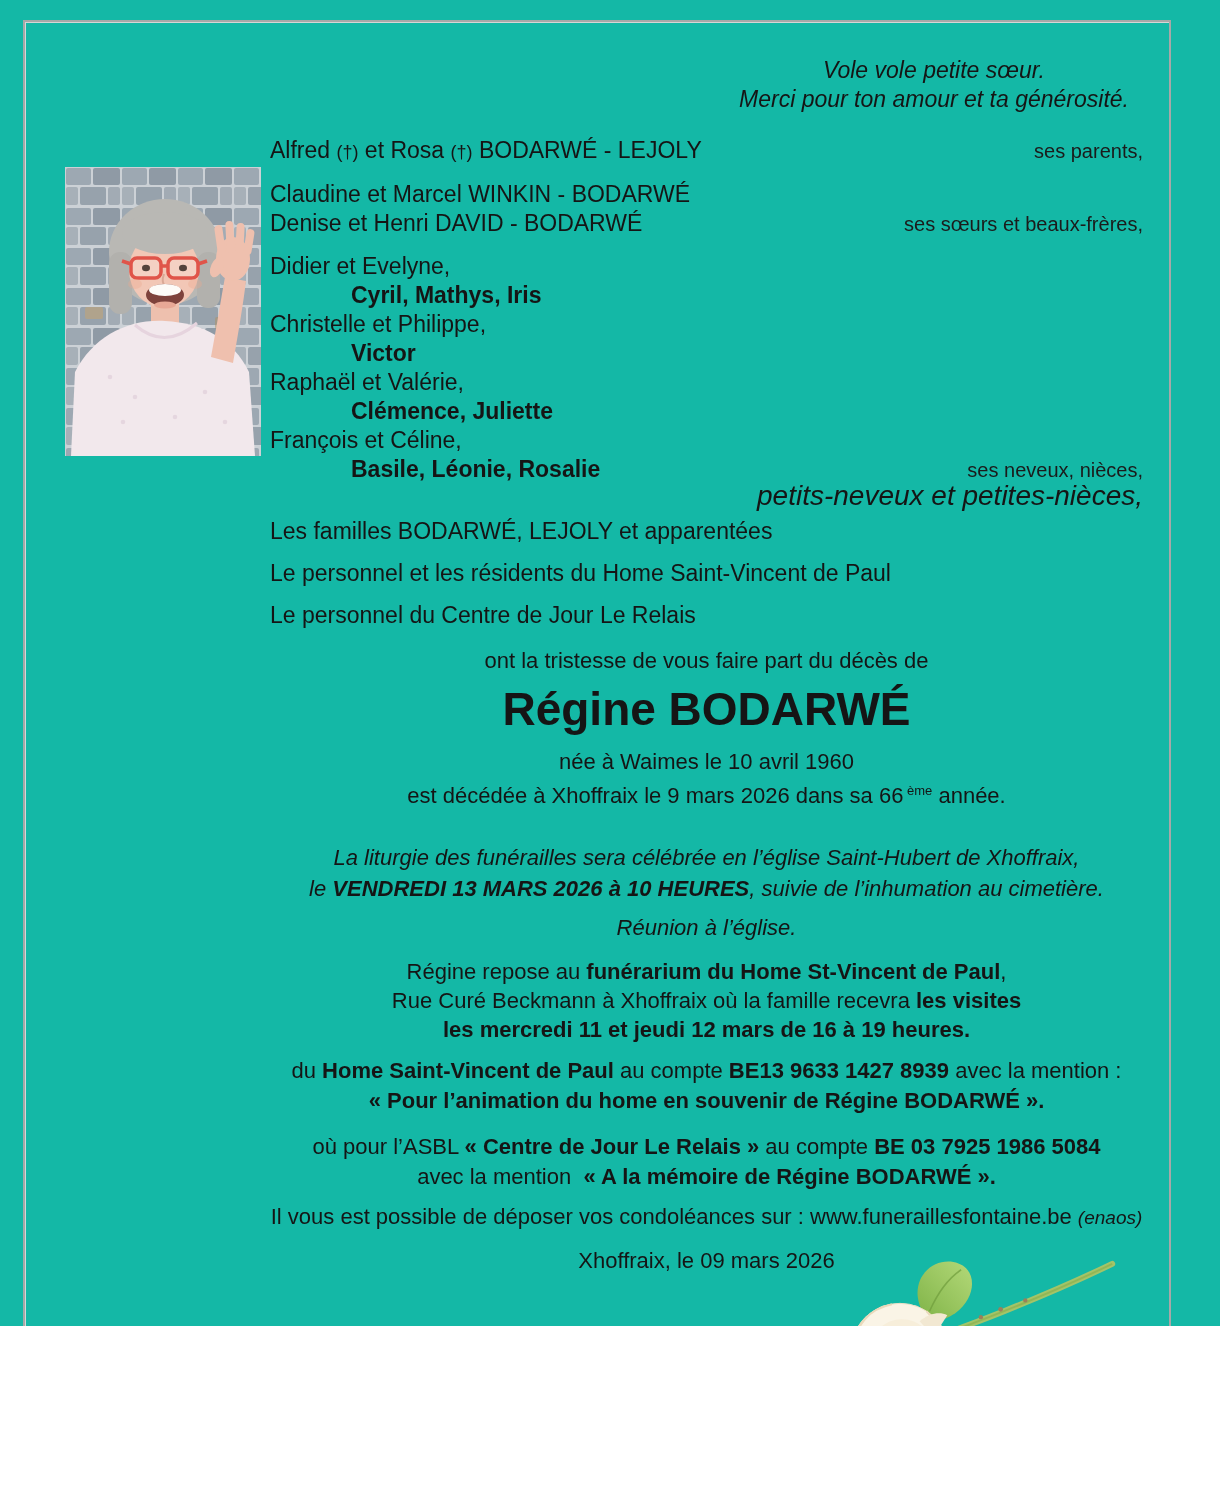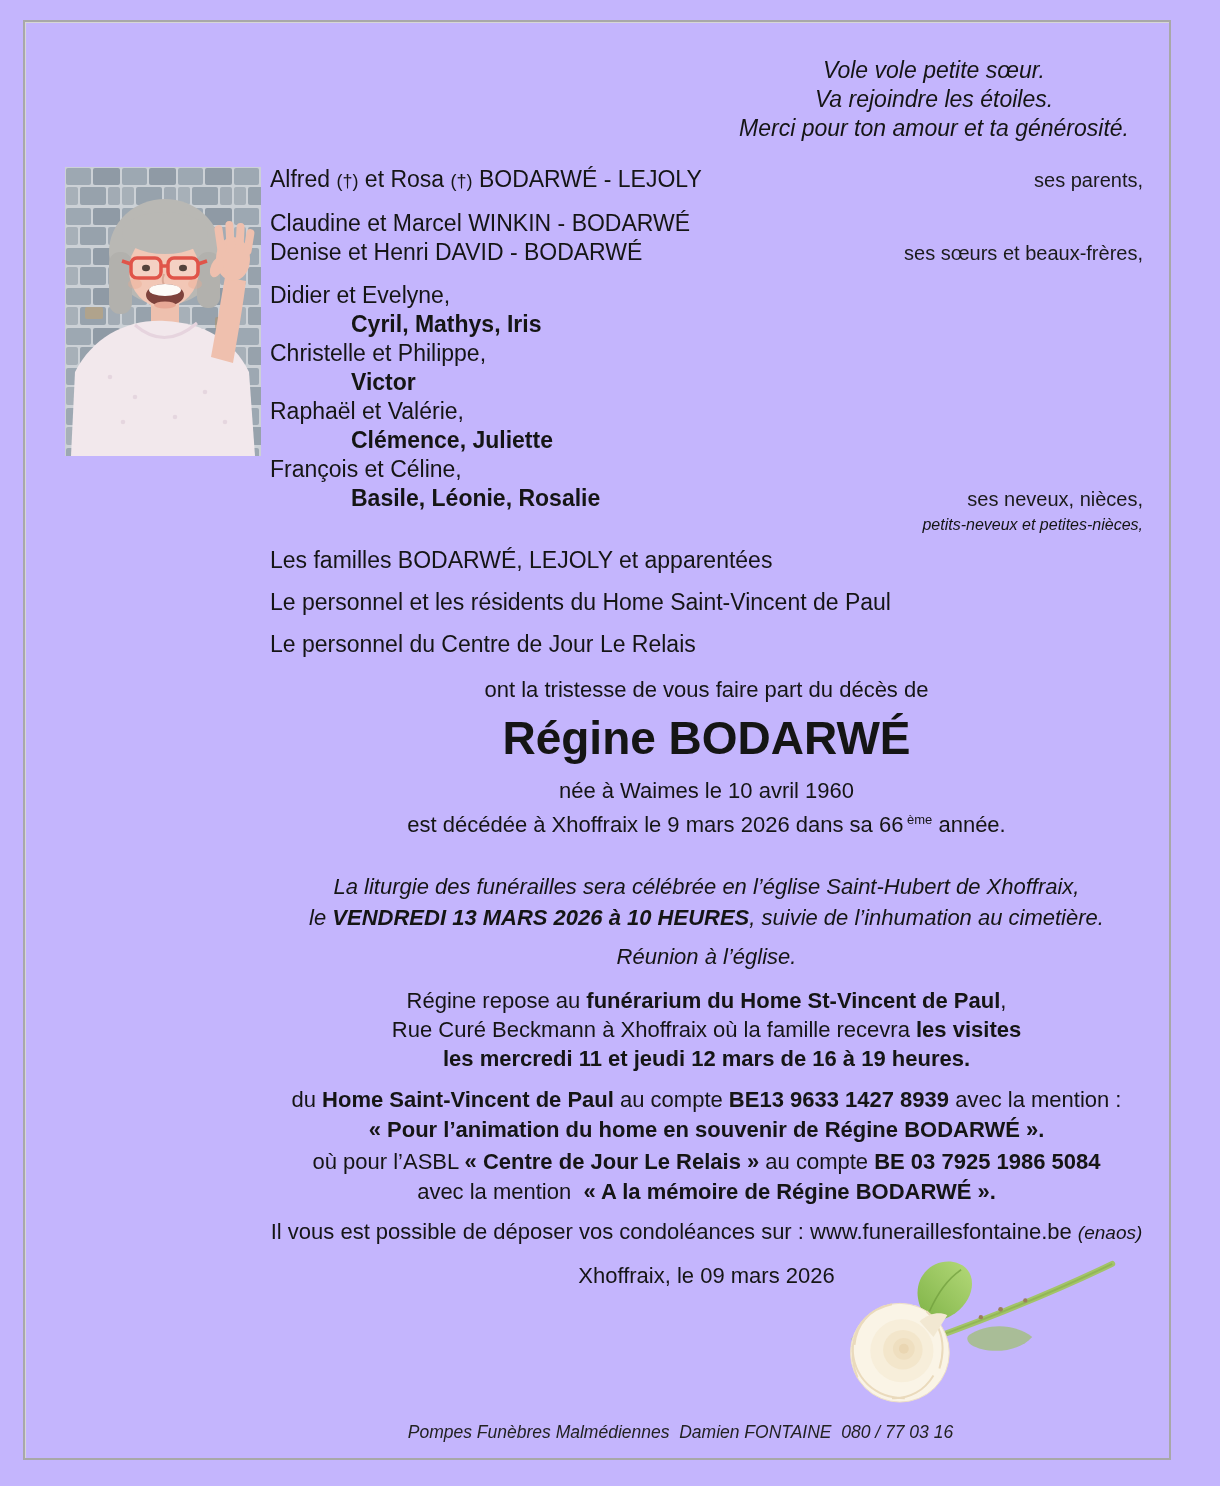--- a/index.html
+++ b/index.html
@@ -1,17 +1,17 @@
 <!DOCTYPE html>
 <html lang="fr"><head>
 <meta charset="utf-8">
 <style>
   html,body { margin:0; padding:0; background:#ffffff; }
   .page {
-    position:relative; width:1220px; height:1486px; background:#c4b5fd;
+    position:relative; width:1220px; height:1326px; background:#14b8a6;
     color:#151515; font-family:"Liberation Sans", sans-serif; overflow:hidden;
   }
   .frame {
     position:absolute; left:23px; top:20px; width:1148px; height:1440px;
     border:2px solid #a8a8a8; box-shadow:1px 1px 0 #d6d6d6 inset; box-sizing:border-box;
   }
   .content {
     position:absolute; left:25px; top:22px; width:1144px; height:1436px;
     padding:12px 51px 0 220px; box-sizing:border-box;
   }
@@ -25,60 +25,59 @@
   
   .portrait { position:absolute; left:40px; top:145px; width:196px; height:289px; }
 
   
   .family { margin-top:22px; font-size:23px; }
   .frow { display:flex; justify-content:space-between; align-items:baseline; line-height:29px; }
   .fline { line-height:29px; }
   .ggap { margin-top:13px; }
   .child { padding-left:81px;font-weight:bold; }
   .rel { font-size:20px; color:#1b1b1b; }
-  .relrow { text-align:right; line-height:22px; font-style:italic; font-size:16px; }
+  .relrow { text-align:right; line-height:22px; font-style:italic; font-size:28px; }
   .dag { font-size:18px; }
 
   .para { margin-top:13px; font-size:23px; line-height:29px; }
 
   
   .cline { text-align:center; font-size:22px; line-height:29px; }
   .intro { margin-top:16px; }
   .dname { margin-top:8px; text-align:center; font-size:46px; line-height:52px; font-weight:bold; }
   .birth { margin-top:12px; }
   sup { font-size:13px; }
 
   .ceremony { margin-top:32px; }
   .ceremony .cline { line-height:31px;font-style:italic; }
   .reunion { margin-top:8px; }
   .repose { margin-top:14px; }
   .donation { margin-top:12px; }
   .donation .cline { line-height:30px; }
-  .asbl { margin-top:2px; }
+  .asbl { margin-top:16px; }
   .condolences { margin-top:10px; }
   .enaos { font-style:italic; font-size:19px; }
   .dateline { margin-top:14px; }
 
   .rose { position:absolute; left:822px; top:1252px; width:298px; height:158px; }
 
   .footer {
     position:absolute; left:245px; width:871px; top:1422px; text-align:center;
     font-style:italic; font-size:17.5px; color:#222;
   }
 </style>
 </head>
 <body>
 
 <div class="page">
   <div class="frame">
     <div class="content">
 
       <div class="poem">
         <div class="pre">Vole vole petite sœur.</div>
-        <div class="pre">Va rejoindre les étoiles.</div>
         <div class="pre">Merci pour ton amour et ta générosité.</div>
       </div>
 
       <div class="family">
         <div class="frow">
           <span class="pre"><span class="pre">Alfred </span><span class="pre dag">(†)</span><span class="pre"> et Rosa </span><span class="pre dag">(†)</span><span class="pre"> BODARWÉ - LEJOLY</span></span>
           <span class="rel pre">ses parents,</span>
         </div>
         <div class="fline ggap pre">Claudine et Marcel WINKIN - BODARWÉ</div>
         <div class="frow">

